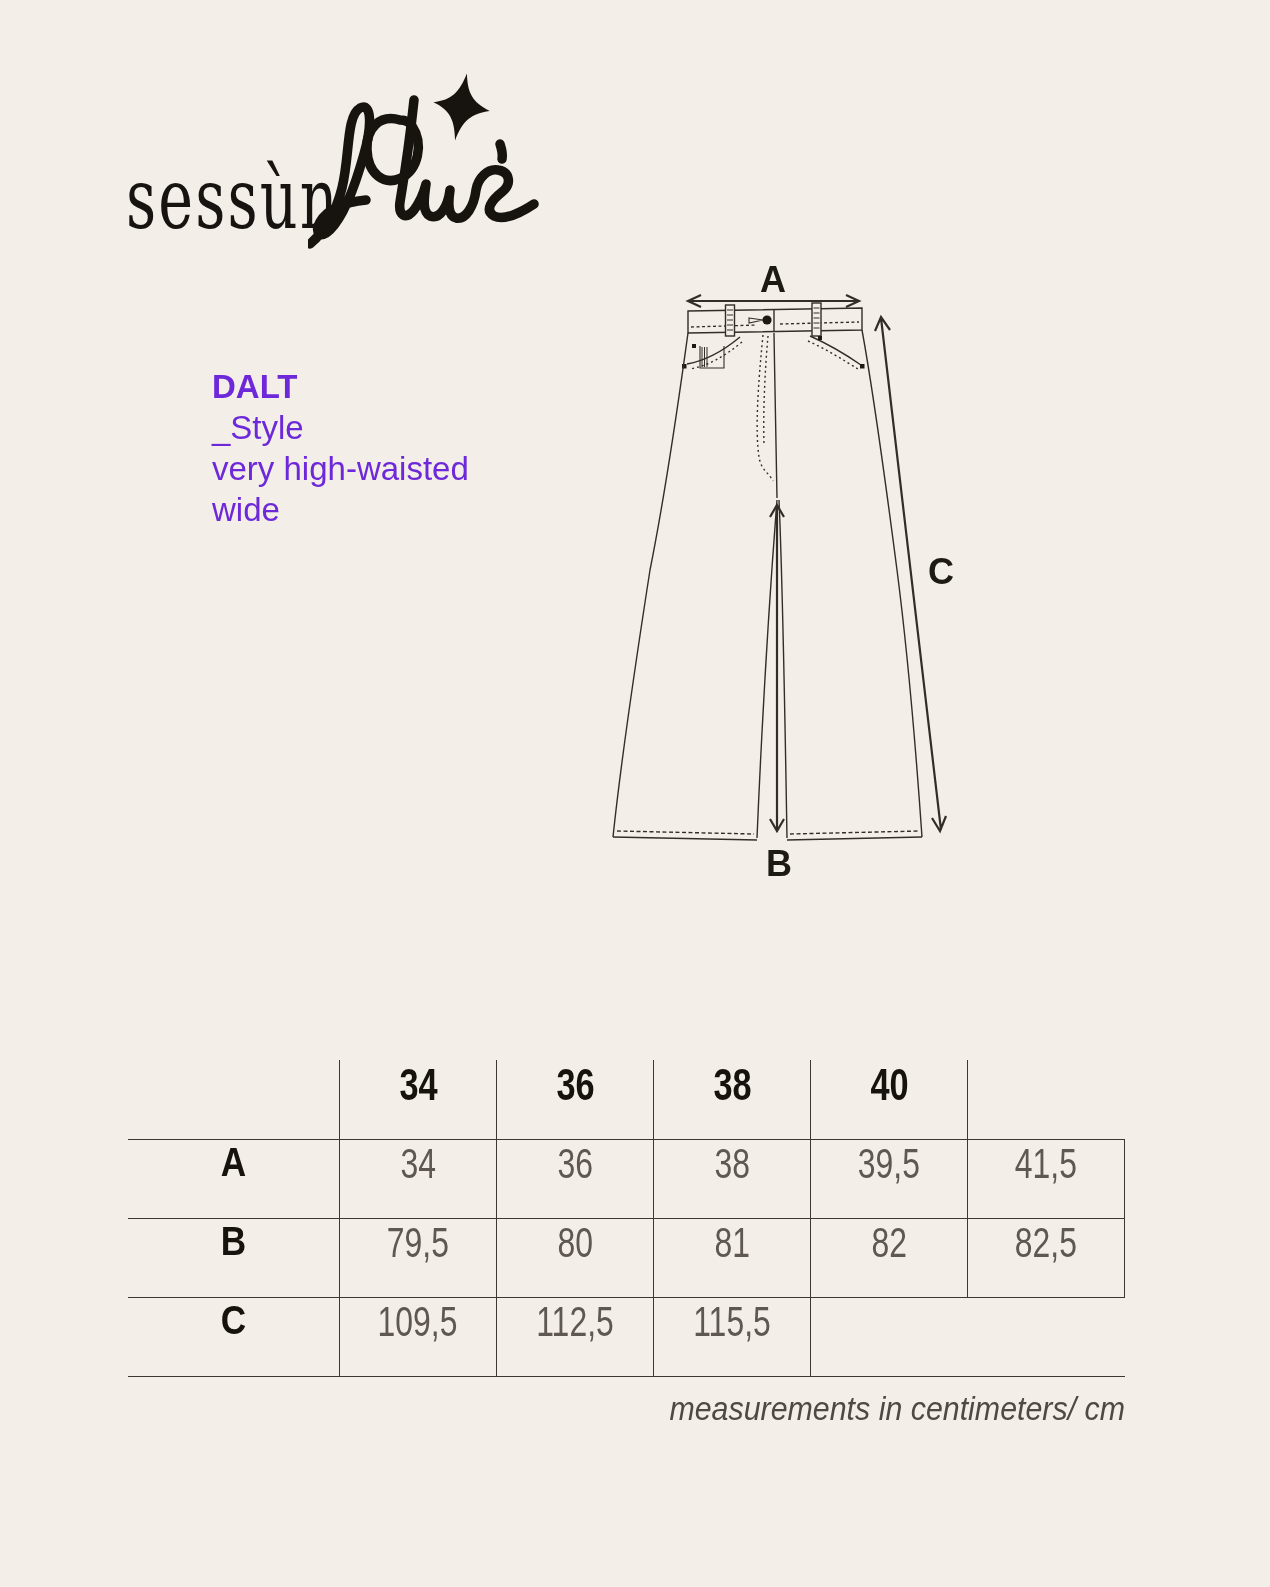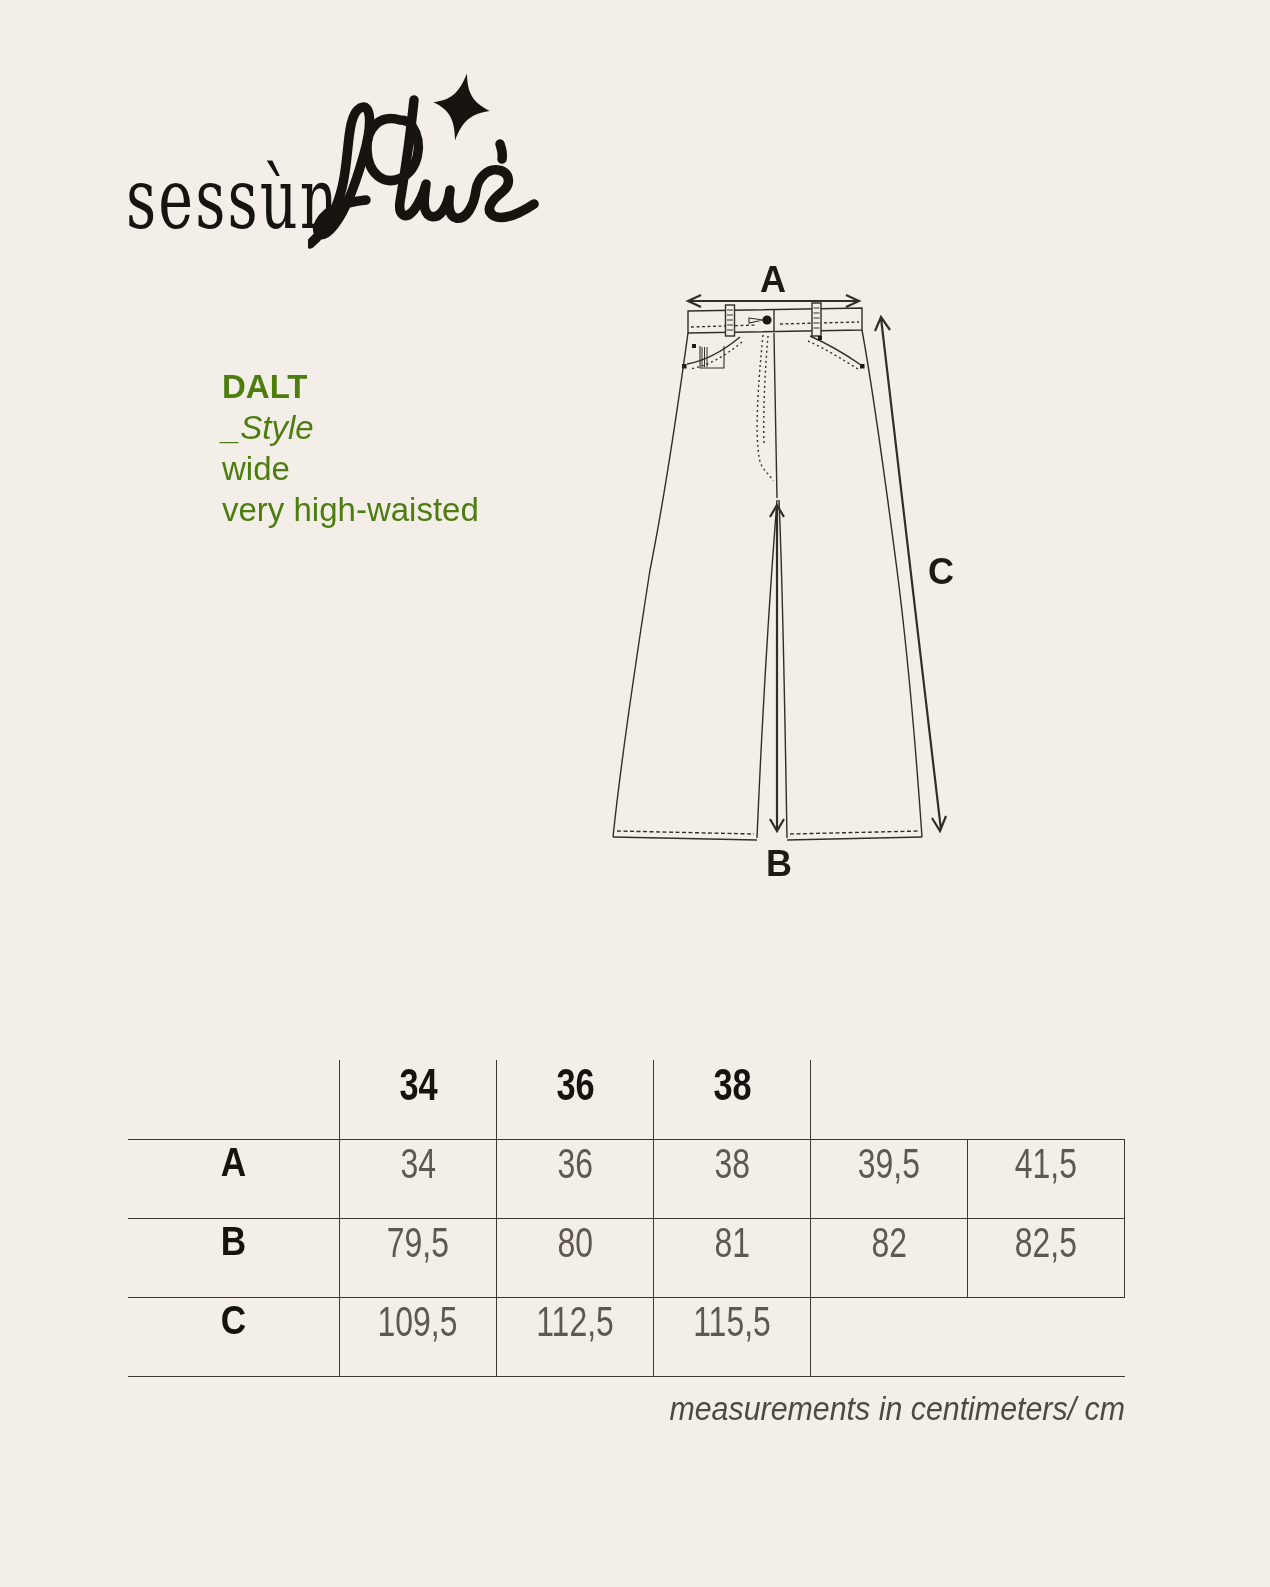--- a/index.html
+++ b/index.html
@@ -25,23 +25,23 @@
     font-size:84px;line-height:1;
     letter-spacing:3px;
     color:#171310;
     transform:scaleX(.70);
     transform-origin:left top;
     white-space:nowrap;
   }
   .blue-script{left:308px;top:60px;}
 
   
-  .product{left:222px;top:366px;font-size:33px;line-height:41px;color:#4d7c0f;}
+  .product{left:212px;top:366px;font-size:33px;line-height:41px;color:#6d28d9;}
   .product .name{font-weight:700;}
-  .product .style{font-style:italic;}
+  .product .style{}
 
   
   .pants-svg{left:575px;top:255px;}
   .pants-svg text{
     font-family:"Liberation Sans",sans-serif;
     font-weight:700;font-size:36px;fill:#1d1a15;
     text-anchor:middle;
   }
 
   
@@ -78,22 +78,22 @@
     <path d="M92,60 C72,54 58,68 59,90 C60,114 76,126 93,118 C110,110 116,84 104,66 C101,61 96,60 92,60"></path>
     <path d="M106,40 C102,78 96,118 92,142 C90,156 98,160 106,150 C112,142 116,132 118,124 C116,138 114,152 122,156 C132,160 140,146 142,130 C140,144 140,156 148,158 C158,160 166,146 168,130 C170,118 180,108 190,110 C202,112 204,124 194,132 C184,140 176,150 186,156 C196,161 214,152 226,144"></path>
     <path d="M192,84 C194,90 195,94 194,99"></path>
   </g>
   <path fill="#17130e" transform="rotate(10 153 47)" d="M153,13 C157,32 163,40 182,46 C164,52 157,60 153,81 C149,61 143,52 125,47 C143,42 149,32 153,13 Z"></path>
 </svg>
 
 <div class="abs product">
   <div class="name">DALT</div>
   <div class="style">_Style</div>
+  <div>very high-waisted</div>
   <div>wide</div>
-  <div>very high-waisted</div>
 </div>
 
 <svg class="abs pants-svg" width="385" height="630" viewBox="575 255 385 630">
   <g fill="none" stroke="#332d27" stroke-width="1.4">
 
     <path d="M688,311 L862,308 L862,330 L688,333 Z"></path>
     <path stroke-dasharray="3 2.5" d="M691,327 L757,325 M780,324 L859,322"></path>
     <path d="M774,310 L774,332"></path>
 
     <g>
@@ -150,20 +150,23 @@
     <div class="cell"></div>
     <div class="cell">
         <span class="hnum">34</span>
       </div>
     <div class="cell">
         <span class="hnum">36</span>
       </div>
     <div class="cell">
         <span class="hnum">38</span>
       </div>
+    <div class="cell">
+        <span class="hnum">40</span>
+      </div>
   </div>
 
   <div class="trow body">
     <div class="cell">
         <span class="rlabel">A</span>
       </div>
     <div class="cell">
         <span class="vnum">34</span>
       </div>
     <div class="cell">

